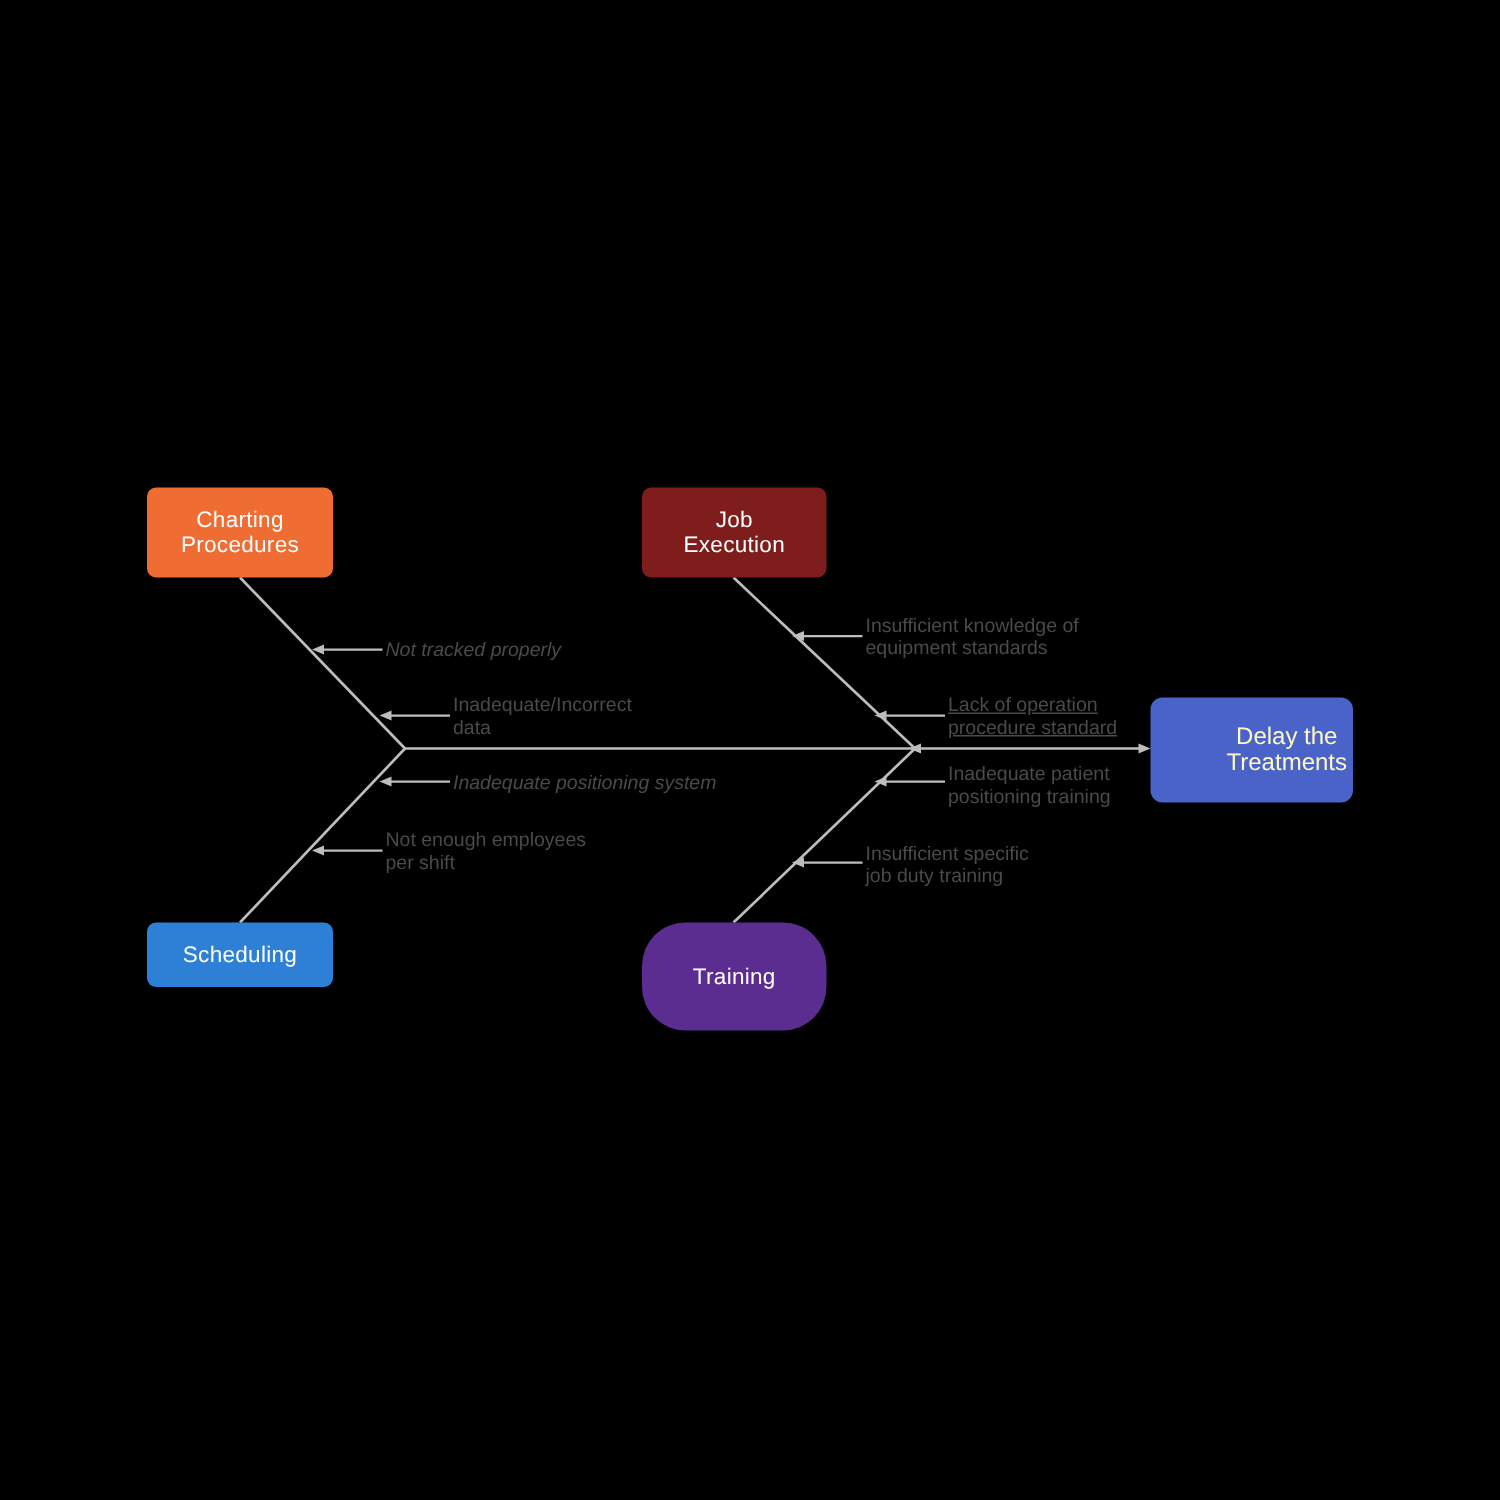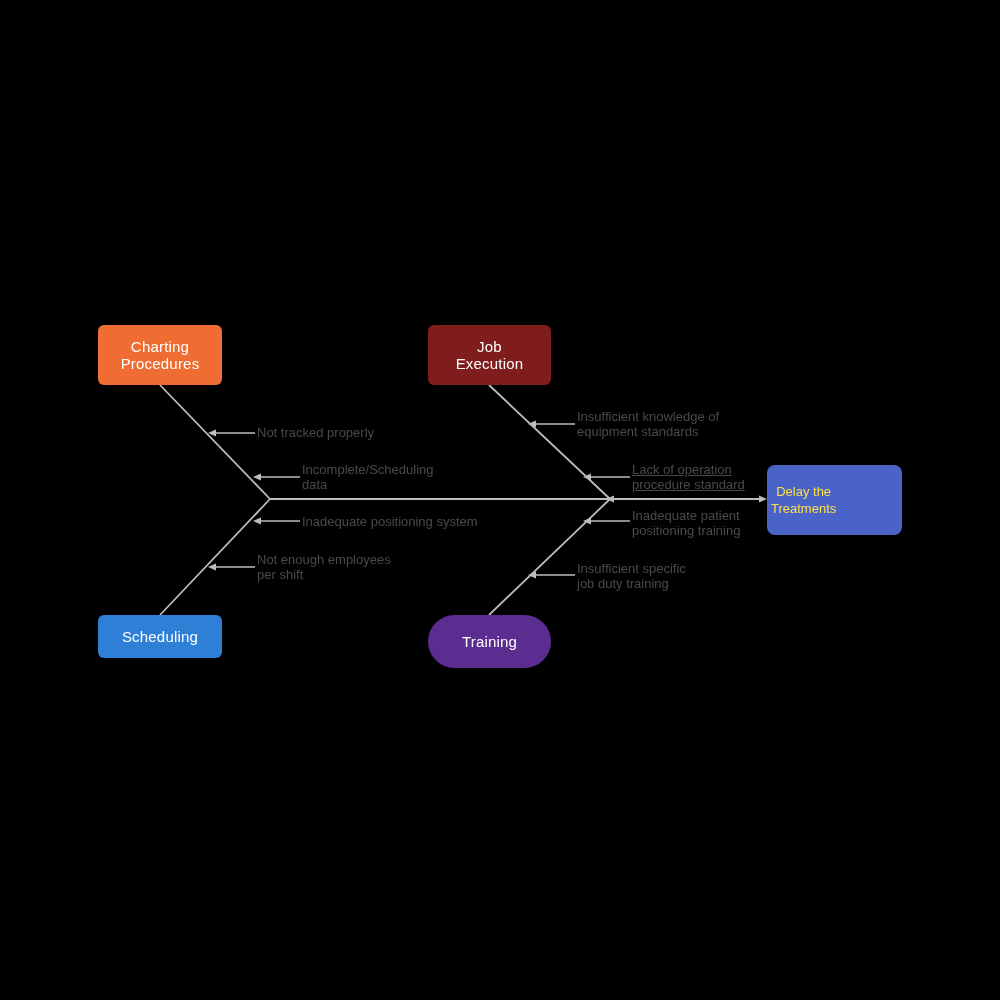--- a/index.html
+++ b/index.html
@@ -2,25 +2,25 @@
 <html><head>
 <meta charset="utf-8">
 <style>
   html,body{margin:0;padding:0;background:#000;}
   #stage{position:relative;width:1000px;height:1000px;background:#000;overflow:hidden;
          font-family:"Liberation Sans", sans-serif;}
   #svg{position:absolute;left:0;top:0;width:1000px;height:1000px;}
   .cat-box{position:absolute;border-radius:6px;display:flex;align-items:center;justify-content:center;
            text-align:center;color:#ffffff;font-size:15px;line-height:17px;font-weight:400;
            letter-spacing:.2px;box-sizing:border-box;padding:1px;}
-  .effect-box{position:absolute;border-radius:8px;display:flex;align-items:center;justify-content:flex-start;
-           text-align:center;color:#fde047;font-size:13px;line-height:17px;font-weight:400;
+  .effect-box{position:absolute;border-radius:8px;display:flex;align-items:center;justify-content:flex-end;
+           text-align:center;color:#fef9c3;font-size:16px;line-height:17px;font-weight:400;
            box-sizing:border-box;padding:4px;}
   .cause-label{position:absolute;color:#4a4a4a;font-size:13px;line-height:15px;white-space:pre;}
-  .cause-label.l{text-align:center;}
+  .cause-label.l{text-align:center;font-style:italic;}
   .cause-label.c{text-align:left;}
 </style>
 </head>
 <body>
 
 <div id="stage">
   <svg id="svg" viewBox="0 0 1000 1000" xmlns="http://www.w3.org/2000/svg">
       <line x1="270" y1="499" x2="761" y2="499" stroke="#bdbdbd" stroke-width="1.8"></line>
       <polygon points="767,499 759,502.4 759,495.6" fill="#bdbdbd"></polygon>
       <polygon points="606,499 614,495.6 614,502.4" fill="#bdbdbd"></polygon>
@@ -56,35 +56,35 @@
         <div>
           <div>Job</div>
           <div>Execution</div>
         </div>
       </div>
       <div class="cat-box" style="left: 98px; top: 615px; width: 124px; height: 43px; background: rgb(46, 128, 214);">
         <div>
           <div>Scheduling</div>
         </div>
       </div>
-      <div class="cat-box" style="left: 428px; top: 615px; width: 123px; height: 53px; background: rgb(91, 45, 144); border-radius: 29px;">
+      <div class="cat-box" style="left: 428px; top: 615px; width: 123px; height: 72px; background: rgb(91, 45, 144); border-radius: 29px;">
         <div>
           <div>Training</div>
         </div>
       </div>
       <div class="effect-box" style="left: 767px; top: 465px; width: 135px; height: 70px; background: rgb(74, 99, 200);">
         <div>
           <div>Delay the</div>
           <div>Treatments</div>
         </div>
       </div>
     </div>
   <div id="labels">
       <div class="cause-label l" style="left: 257px; top: 425px;"><div>Not tracked properly</div></div>
-      <div class="cause-label c" style="left: 302px; top: 462px;"><div>Incomplete/Scheduling</div><div>data</div></div>
+      <div class="cause-label c" style="left: 302px; top: 462px;"><div>Inadequate/Incorrect</div><div>data</div></div>
       <div class="cause-label c" style="left: 577px; top: 409px;"><div>Insufficient knowledge of</div><div>equipment standards</div></div>
       <div class="cause-label c" style="left: 632px; top: 462px; text-decoration: underline;"><div>Lack of operation</div><div>procedure standard</div></div>
       <div class="cause-label l" style="left: 302px; top: 514px;"><div>Inadequate positioning system</div></div>
       <div class="cause-label c" style="left: 257px; top: 552px;"><div>Not enough employees</div><div>per shift</div></div>
       <div class="cause-label c" style="left: 632px; top: 508px;"><div>Inadequate patient</div><div>positioning training</div></div>
       <div class="cause-label c" style="left: 577px; top: 561px;"><div>Insufficient specific</div><div>job duty training</div></div>
     </div>
 </div>
 
 </body></html>

